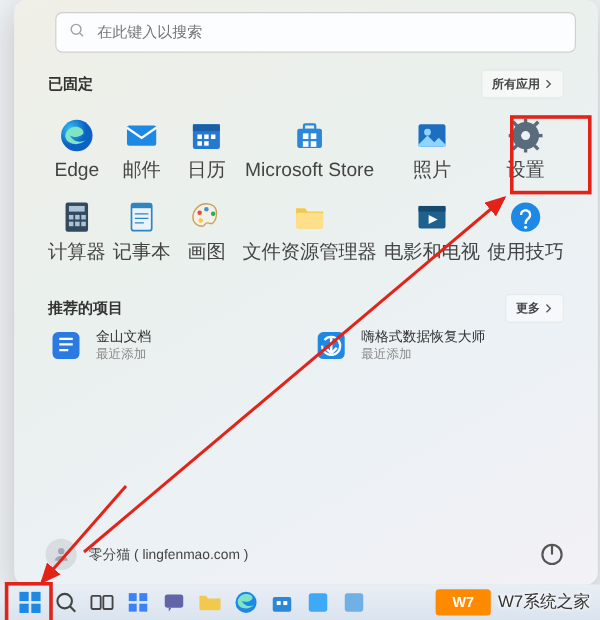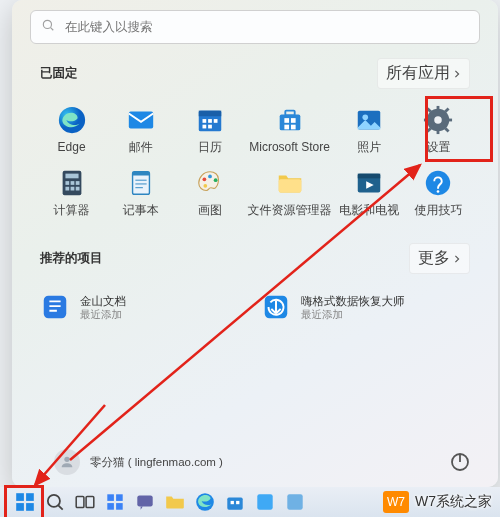--- a/index.html
+++ b/index.html
@@ -1,47 +1,47 @@
 <!DOCTYPE html>
 <html><head>
 <meta charset="utf-8">
 <style>
   html,body{margin:0;padding:0;width:500px;height:517px;font-family:"Segoe UI","Microsoft YaHei",sans-serif;overflow:hidden;background:#eef1f4}
   .start-menu{position:absolute;left:12px;top:0;width:486px;height:487px;background:linear-gradient(150deg,#f0efe8 0%,#eaf0ec 35%,#ecf1f6 70%,#f3f1f5 100%);border-radius:10px;box-shadow:0 8px 30px rgba(0,0,0,.2);overflow:hidden}
-  .search-box{margin:10px 18px 0 18px;height:32px;border:1px solid #d0d0d0;border-radius:6px;background:#fcfdfe;display:flex;align-items:center;padding:0 10px;gap:8px}
+  .search-box{margin:10px 18px 0 34px;height:32px;border:1px solid #d0d0d0;border-radius:6px;background:#fcfdfe;display:flex;align-items:center;padding:0 10px;gap:8px}
   .search-box svg{width:14px;height:14px;opacity:.55}
   .search-box input{border:0;outline:0;background:transparent;font-size:12.5px;color:#666;flex:1}
   .section{margin:14px 28px 0 28px}
   .section-head{display:flex;justify-content:space-between;align-items:center;font-size:12.5px;color:#333;font-weight:600}
-  .section-head .btn{font-weight:400;font-size:16px;color:#444;padding:4px 8px;border-radius:4px;display:flex;align-items:center;gap:3px;cursor:pointer;background:rgba(255,255,255,.5);border:1px solid rgba(0,0,0,.06)}
+  .section-head .btn{font-weight:700;font-size:10px;color:#444;padding:4px 8px;border-radius:4px;display:flex;align-items:center;gap:3px;cursor:pointer;background:rgba(255,255,255,.5);border:1px solid rgba(0,0,0,.06)}
   .grid{display:grid;grid-template-columns:repeat(6,1fr);column-gap:6px;row-gap:14px;margin-top:16px}
   .tile{display:flex;flex-direction:column;align-items:center;gap:6px;cursor:pointer;position:relative}
   .tile .ico{width:30px;height:30px;display:flex;align-items:center;justify-content:center}
-  .tile .lbl{font-size:12px;color:#444;text-align:right;line-height:1.1;white-space:nowrap}
+  .tile .lbl{font-size:16px;color:#444;text-align:right;line-height:1.1;white-space:nowrap}
   .hl-red{position:absolute;border:3px solid #e2231a;pointer-events:none;z-index:5}
   .hl-settings{left:413px;top:96px;width:62px;height:60px}
   .hl-start{position:absolute;left:4px;top:485px;width:34px;height:30px;border:3px solid #e2231a;z-index:40}
   .arrow{position:absolute;z-index:30;pointer-events:none}
   .reco{margin-top:26px}
-  .reco-list{display:grid;grid-template-columns:1fr 1fr;gap:12px;margin-top:18px}
+  .reco-list{display:grid;grid-template-columns:1fr 1fr;gap:12px;margin-top:4px}
   .reco-item{display:flex;align-items:center;gap:10px;cursor:pointer}
   .reco-item .ico{width:30px;height:30px;border-radius:6px;display:flex;align-items:center;justify-content:center}
   .reco-item .txt{display:flex;flex-direction:column;line-height:1.25}
   .reco-item .t1{font-size:11.5px;color:#333}
   .reco-item .t2{font-size:10.5px;color:#888}
-  .user-row{position:absolute;left:16px;right:0;bottom:0;height:50px;display:flex;align-items:center;gap:10px;padding:0 26px}
+  .user-row{position:absolute;left:0;right:0;bottom:0;height:50px;display:flex;align-items:center;gap:10px;padding:0 26px}
   .avatar{width:26px;height:26px;border-radius:50%;background:#d9dde2;display:flex;align-items:center;justify-content:center}
   .avatar svg{width:16px;height:16px;opacity:.6}
   .user-row .uname{font-size:11.5px;color:#444}
   .power{margin-left:auto;width:24px;height:24px;display:flex;align-items:center;justify-content:center;cursor:pointer}
   .taskbar{position:absolute;left:0;right:0;bottom:0;height:30px;background:linear-gradient(180deg,#e9eef5,#dae4ef);display:flex;align-items:center;z-index:20}
   .tb-center{display:flex;gap:8px;align-items:center;margin-left:14px}
   .tb-ico{width:22px;height:22px;border-radius:4px;display:flex;align-items:center;justify-content:center;cursor:pointer}
   .watermark{position:absolute;right:8px;bottom:4px;display:flex;align-items:center;gap:6px;z-index:50}
-  .watermark .wm-logo{width:26px;height:22px;background:#ff8a00;border-radius:3px;display:flex;align-items:center;justify-content:center;color:#fff;font-weight:400;font-size:12px}
+  .watermark .wm-logo{width:46px;height:22px;background:#ff8a00;border-radius:3px;display:flex;align-items:center;justify-content:center;color:#fff;font-weight:700;font-size:12px}
   .watermark .wm-text{font-size:14px;font-weight:400;color:#333;text-shadow:0 0 4px #fff,0 0 4px #fff}
   
   .chev{width:8px;height:8px}
 </style>
 </head>
 <body>
 
 <div class="start-menu">
 
   <div class="search-box">

